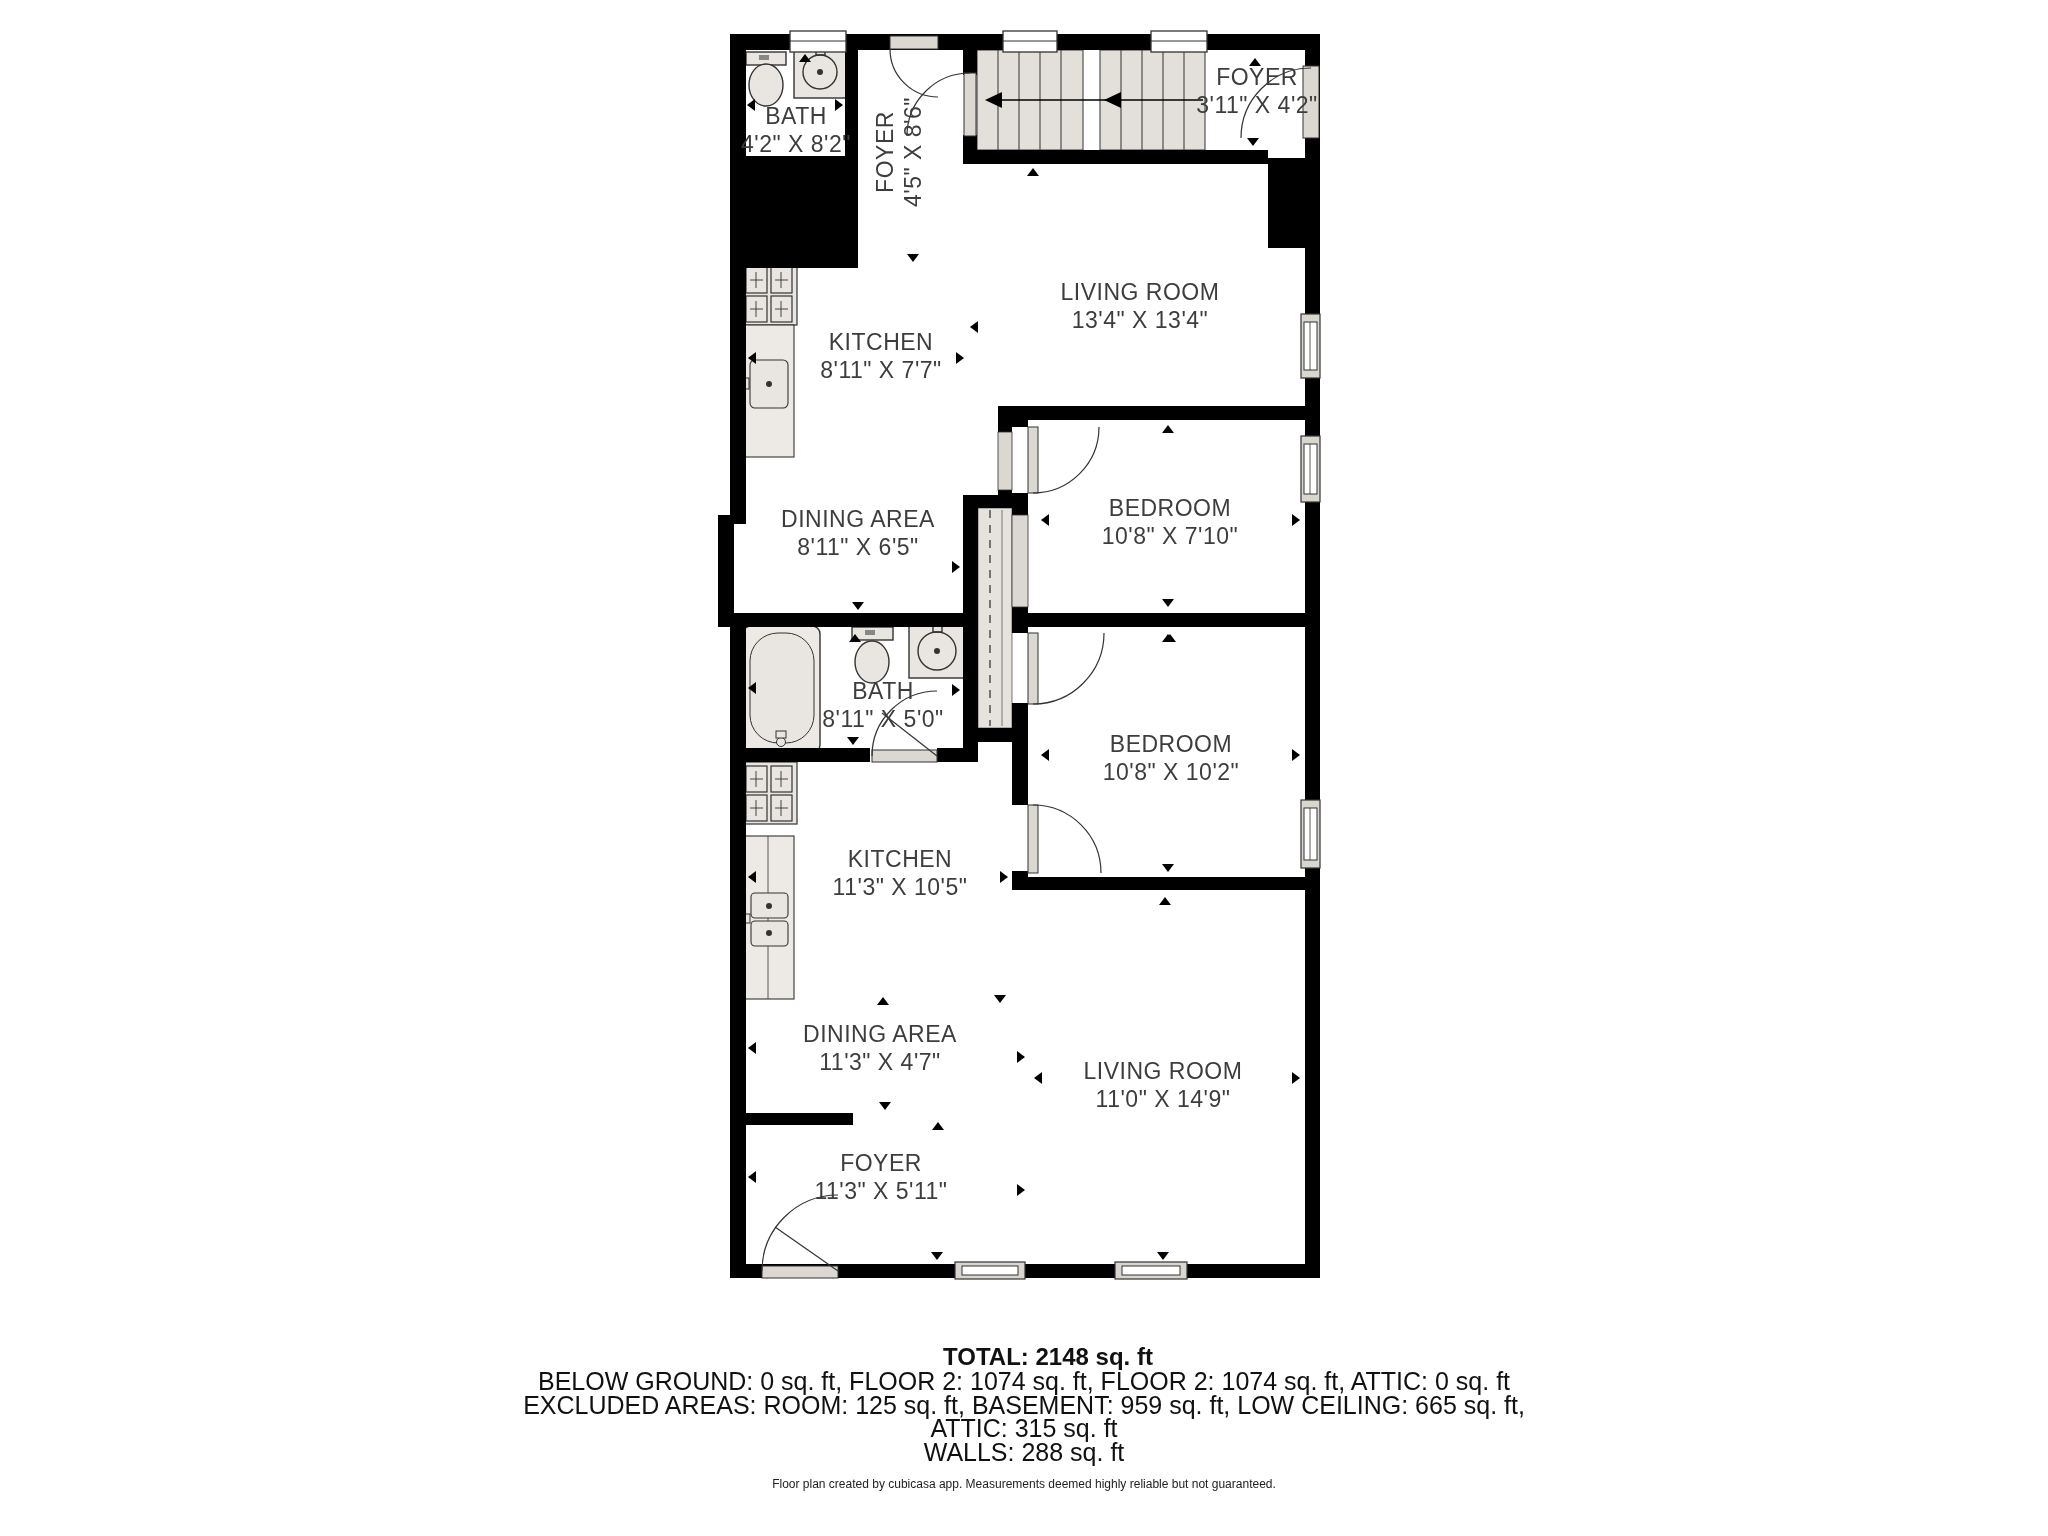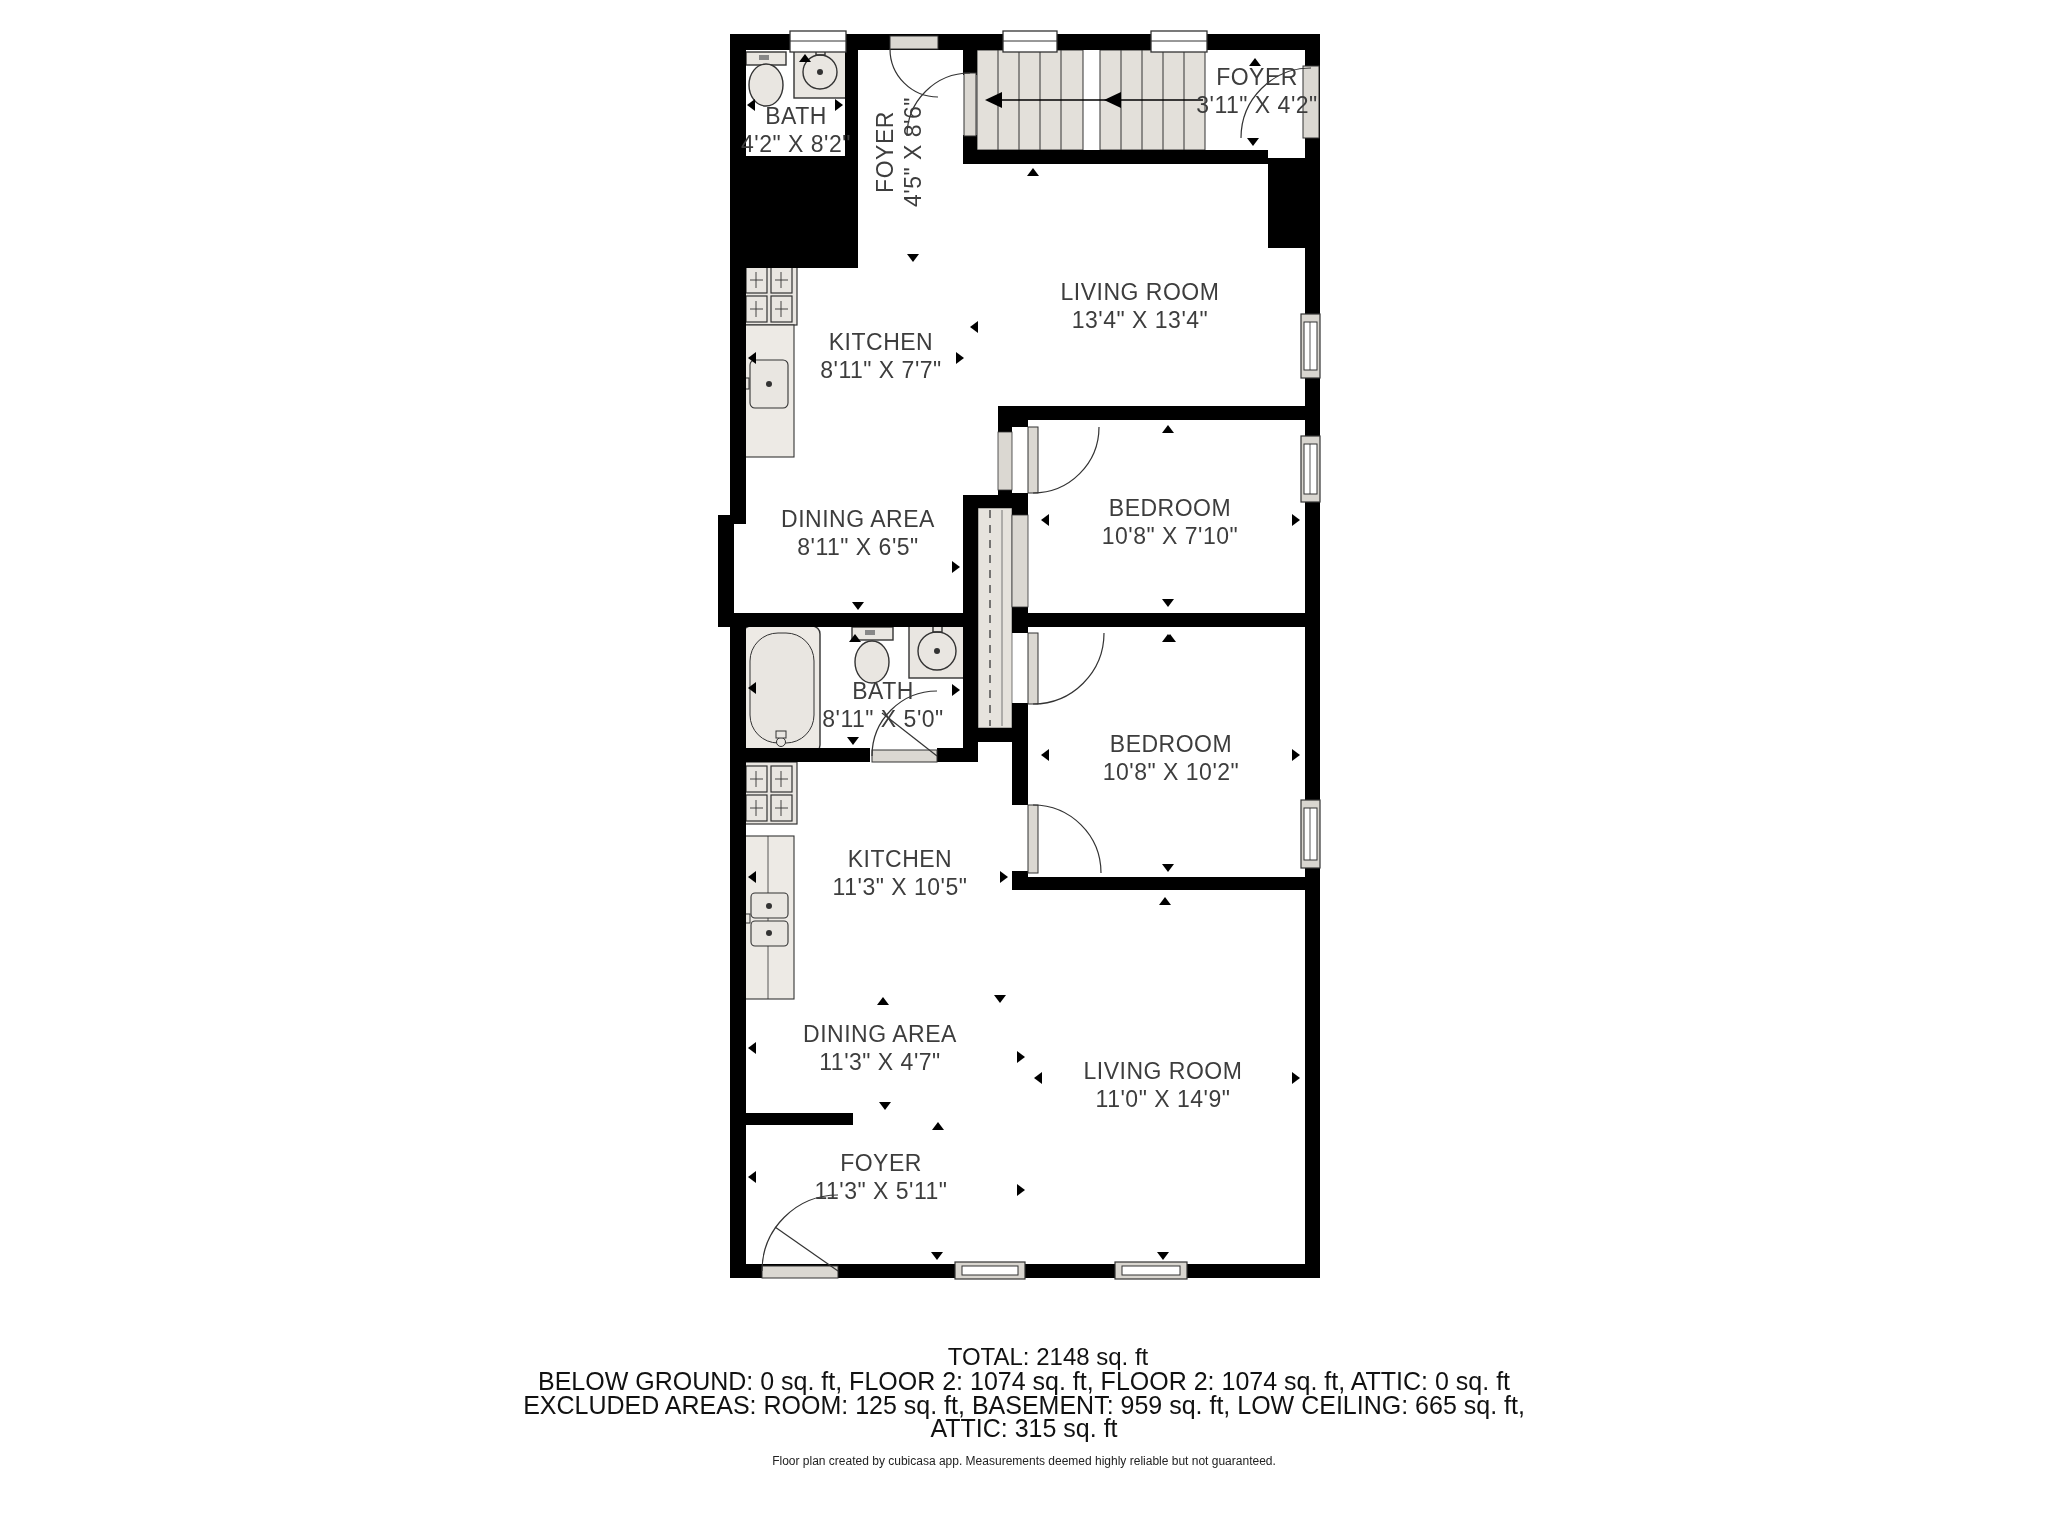--- a/index.html
+++ b/index.html
@@ -4,21 +4,21 @@
 <style>
   html,body{margin:0;padding:0;background:#ffffff;}
   .page{position:relative;width:2048px;height:1536px;background:#ffffff;overflow:hidden;
         font-family:"Liberation Sans", sans-serif;}
   .plan{position:absolute;left:0;top:0;width:2048px;height:1536px;}
   svg{position:absolute;left:0;top:0;}
   .room-label{position:absolute;transform:translate(-50%,-50%);text-align:center;
               color:#3d3d3d;font-size:23px;line-height:28px;letter-spacing:.5px;white-space:nowrap;}
   .room-label.rot{transform:translate(-50%,-50%) rotate(-90deg);}
   .summary{position:absolute;left:0;top:1344px;width:2048px;text-align:center;color:#111;}
-  .summary .total{font-weight:normal;font-size:24px;line-height:26px;padding-left:48px;}
+  .summary .total{font-weight:bold;font-size:24px;line-height:26px;padding-left:48px;}
   .summary .sline{font-size:25px;line-height:23.5px;}
   .summary .footer{margin-top:13px;font-size:12px;color:#222;}
 </style>
 </head>
 <body>
 
 <div class="page">
   <div class="plan">
 
     <svg width="2048" height="1536" viewBox="0 0 2048 1536">
@@ -327,15 +327,16 @@
         <div>FOYER</div>
         <div>11'3" X 5'11"</div>
       </div>
   </div>
 
   <div class="summary">
     <div class="total">TOTAL: 2148 sq. ft</div>
     <div class="sline">BELOW GROUND: 0 sq. ft, FLOOR 2: 1074 sq. ft, FLOOR 2: 1074 sq. ft, ATTIC: 0 sq. ft</div>
     <div class="sline">EXCLUDED AREAS: ROOM: 125 sq. ft, BASEMENT: 959 sq. ft, LOW CEILING: 665 sq. ft,</div>
     <div class="sline">ATTIC: 315 sq. ft</div>
+    <div class="sline">WALLS: 288 sq. ft</div>
     <div class="footer">Floor plan created by cubicasa app. Measurements deemed highly reliable but not guaranteed.</div>
   </div>
 </div>
 
 </body></html>

